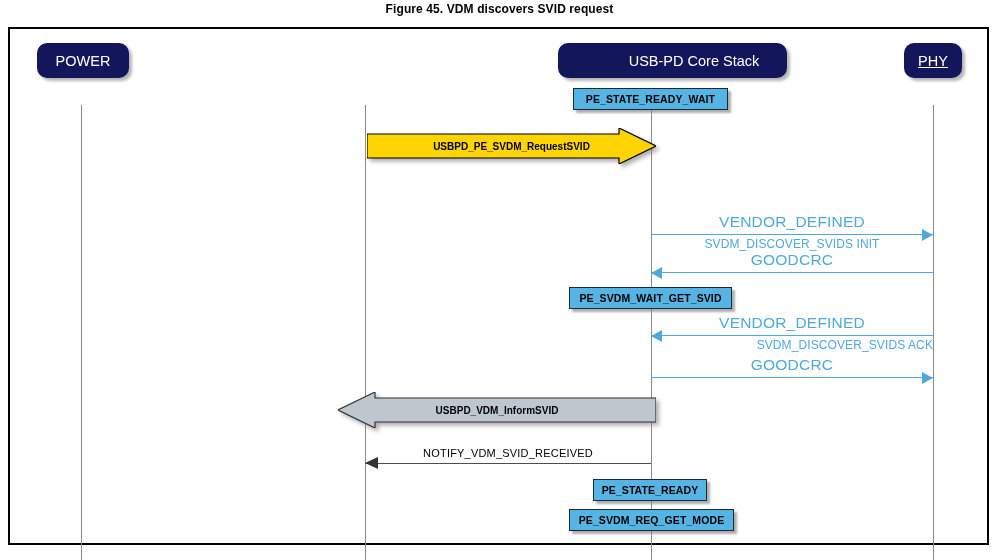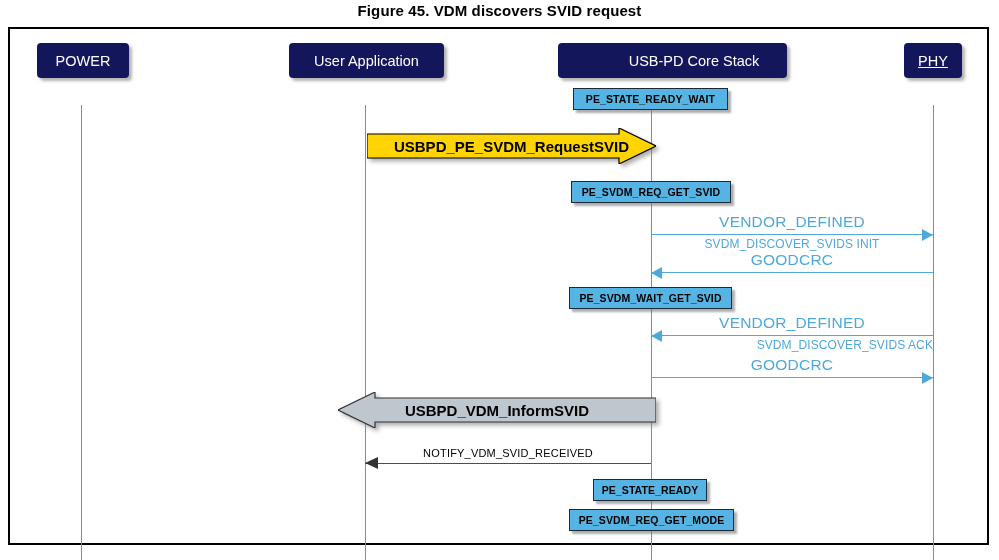--- a/index.html
+++ b/index.html
@@ -15,21 +15,21 @@
     overflow: hidden;
   }
 
   
   #figure-title {
     position: absolute;
     top: 2px;
     left: 0;
     width: 999px;
     text-align: center;
-    font-size: 15px;
+    font-size: 12px;
     font-weight: bold;
     color: #000000;
     letter-spacing: 0.1px;
   }
 
   
   #diagram-frame {
     position: absolute;
     left: 8px;
     top: 27px;
@@ -47,21 +47,21 @@
     background: #8a8a8a;
     top: 76px;
     height: 468px;
   }
 
   
   .participant {
     position: absolute;
     height: 35px;
     background: #14165c;
-    border-radius: 4px;
+    border-radius: 10px;
     color: #ffffff;
     font-size: 14.5px;
     display: flex;
     align-items: center;
     justify-content: center;
     box-shadow: 3px 3px 3px rgba(120,120,120,0.55);
     white-space: nowrap;
   }
 
   
@@ -81,21 +81,21 @@
     white-space: nowrap;
     letter-spacing: 0.1px;
   }
 
   
   .block-arrow {
     position: absolute;
     display: flex;
     align-items: center;
     justify-content: center;
-    font-size: 15px;
+    font-size: 10px;
     font-weight: bold;
     color: #000000;
     white-space: nowrap;
     filter: drop-shadow(3px 3px 2px rgba(130,130,130,0.65));
   }
   .block-arrow .ba-label {
     position: relative;
     z-index: 2;
     pointer-events: none;
   }
@@ -176,44 +176,38 @@
 <div id="diagram-frame">
 
   <div class="lifeline" style="left:71px;"></div>
   <div class="lifeline" style="left:355px;"></div>
   <div class="lifeline" style="left:641px;"></div>
   <div class="lifeline" style="left:923px;"></div>
 
   <div class="participant" style="left:27px; top:14px; width:92px;">
     <span>POWER</span>
   </div>
-  <div class="participant" style="left:279px; top:14px; width:155px;">
-    <span>User Application</span>
-  </div>
   <div class="participant" style="left:548px; top:14px; width:186px;padding-left:43px;">
     <span>USB-PD Core Stack</span>
   </div>
   <div class="participant" style="left:894px; top:14px; width:58px;text-decoration:underline;">
     <span>PHY</span>
   </div>
 
   <div class="state-box" style="left:563px; top:59px; width:155px;">
     <span>PE_STATE_READY_WAIT</span>
   </div>
 
   <div class="block-arrow" style="left:357px; top:99px; width:289px; height:36px;">
     <svg width="289" height="36" viewBox="0 0 289 36">
       <polygon points="0,6 252,6 252,0 289,18 252,36 252,30 0,30" fill="#ffd400" stroke="#000000" stroke-width="1.2"></polygon>
     </svg>
     <span class="ba-label">USBPD_PE_SVDM_RequestSVID</span>
   </div>
 
-  <div class="state-box" style="left:561px; top:152px; width:160px;">
-    <span>PE_SVDM_REQ_GET_SVID</span>
-  </div>
 
   <div class="msg" style="left:641px; top:205px; width:282px;">
     <div class="msg-line" style="width:282px;"></div>
     <div class="msg-head right" style="left:271px;"></div>
     <div class="msg-label-top" style="left:0; width:282px;">VENDOR_DEFINED</div>
     <div class="msg-label-bottom" style="left:0; width:282px;">SVDM_DISCOVER_SVIDS INIT</div>
   </div>
 
   <div class="msg" style="left:641px; top:243px; width:282px;">
     <div class="msg-line" style="width:282px;"></div>

